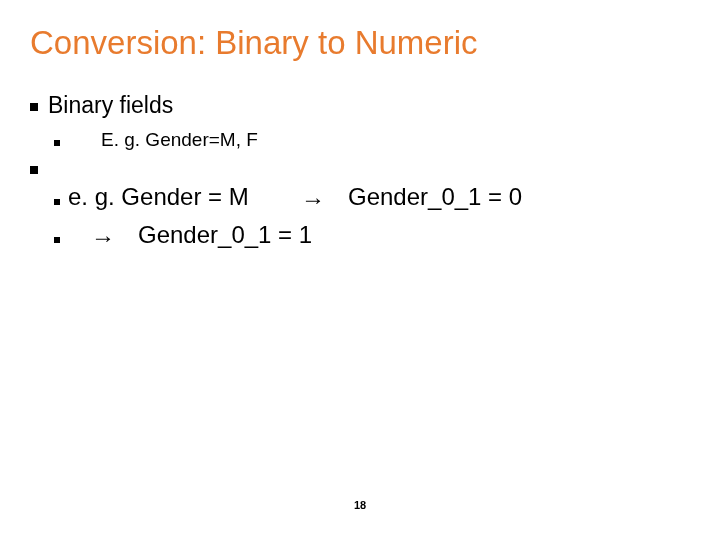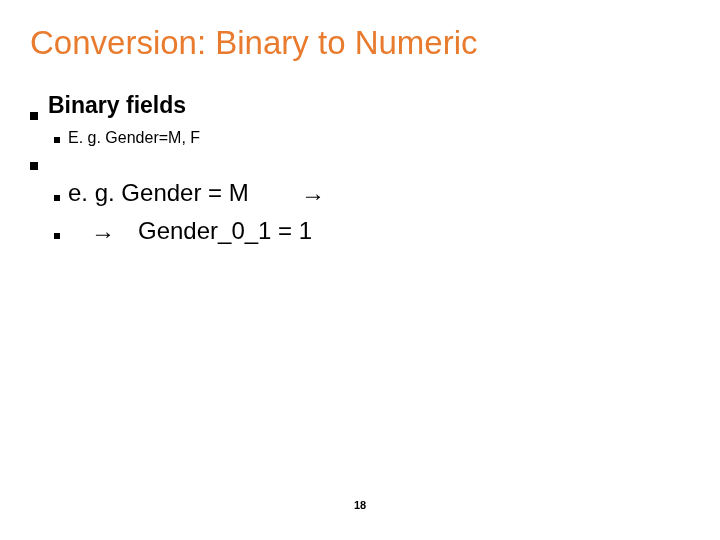--- a/index.html
+++ b/index.html
@@ -20,31 +20,32 @@
   }
   .title {
     font-size: 33px;
     font-weight: 400;
     color: #e87b2e;
     margin: 0 0 30px 0;
     letter-spacing: 0px;
   }
   .lvl1 {
     display: flex;
-    align-items: flex-end;
+    align-items: center;
     font-size: 23px;
-    font-weight: 700;
+    font-weight: 400;
     margin: 14px 0 10px 0;
   }
   .lvl2 {
     display: flex;
     align-items: baseline;
-    font-size: 16px;
+    font-size: 19px;
     font-weight: 400;
     margin: 10px 0 8px 24px;
+    gap: 33px;
   }
   .bullet-sq {
     display: inline-block;
     width: 8px;
     height: 8px;
     background: #000000;
     margin-right: 10px;
     flex-shrink: 0;
     position: relative;
     top: 1px;
@@ -97,20 +98,21 @@
   </div>
 
   <div class="lvl1">
     <span class="bullet-sq"></span>
   </div>
 
   <div class="row3">
     <span class="bullet-sq-sm"></span>
     <span class="col-a">e. g. Gender = M</span>
     <span class="col-b">→</span>
+    <span class="col-c">Gender_0_1 = 0</span>
   </div>
 
   <div class="row3">
     <span class="bullet-sq-sm"></span>
     <span class="col-b">→</span>
     <span class="col-c">Gender_0_1 = 1</span>
   </div>
 
   <div class="pagenum">18</div>
 

